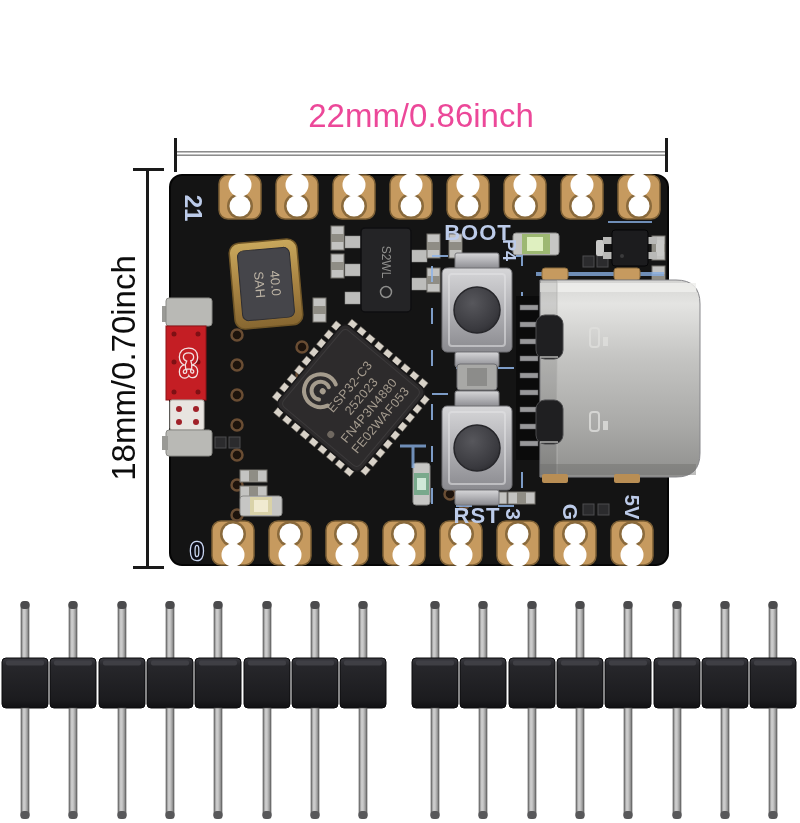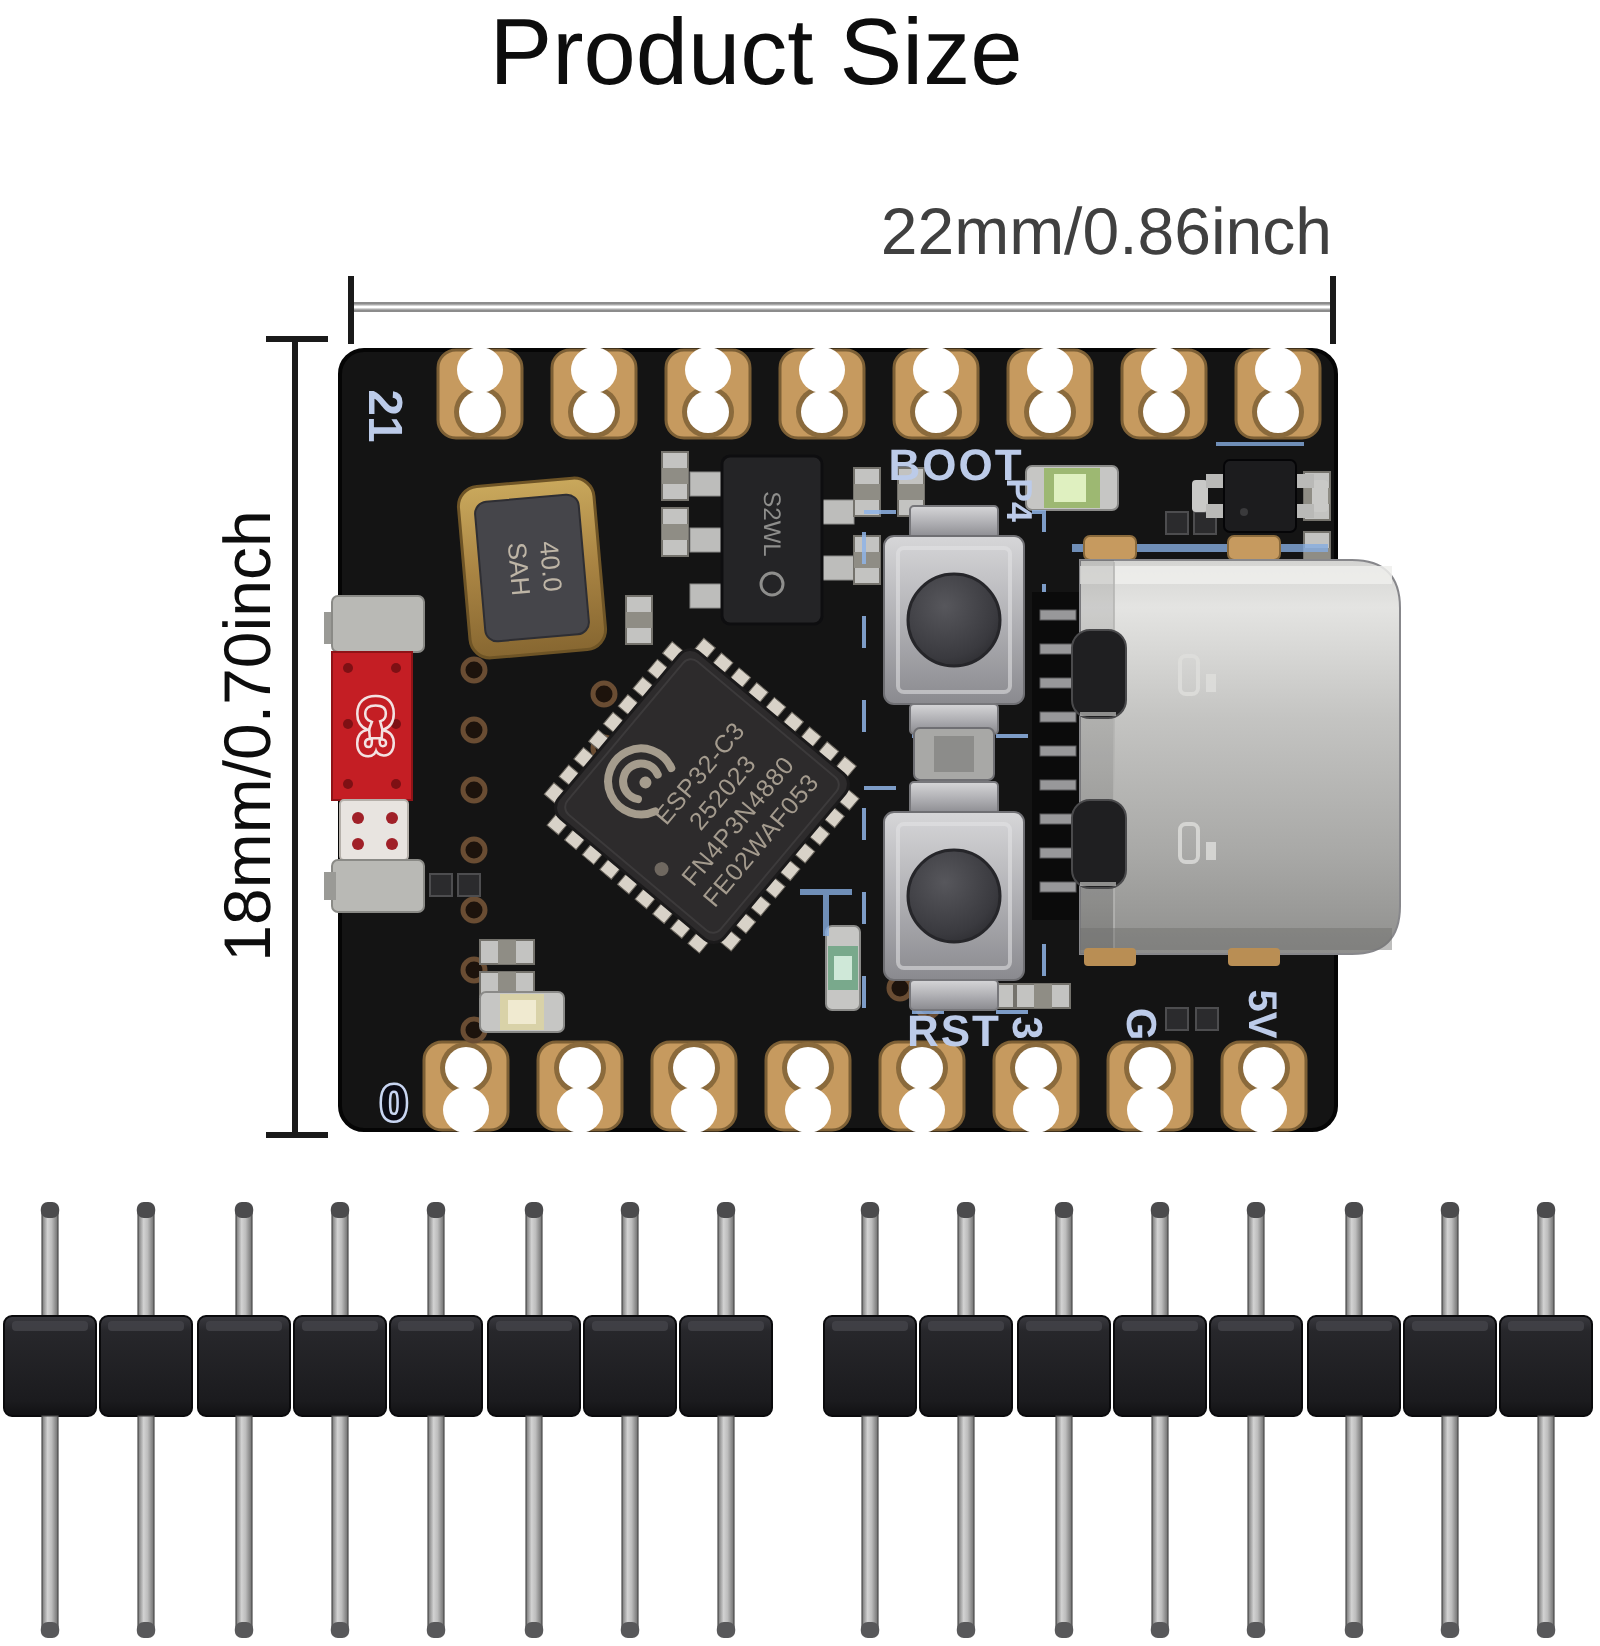--- a/index.html
+++ b/index.html
@@ -1,39 +1,38 @@
 <!DOCTYPE html>
 <html><head>
 <meta charset="utf-8">
 <style>
   html,body{margin:0;padding:0;background:#ffffff;}
   .scene{position:relative;width:800px;height:823px;background:#ffffff;overflow:hidden;
          font-family:"Liberation Sans",sans-serif;}
   .title{position:absolute;top:0;left:0;width:756px;height:52px;line-height:52px;
          text-align:center;font-size:47px;font-weight:400;color:#0d0d0d;}
-  .dim-w-label{position:absolute;top:97px;left:176px;width:490px;text-align:right;
-         font-size:33px;color:#404040;}
+  .dim-w-label{position:absolute;top:97px;left:176px;width:490px;text-align:center;
+         font-size:33px;color:#ec4899;}
   .dim-h-label{position:absolute;top:348px;left:-76px;width:400px;height:40px;line-height:40px;
          text-align:center;font-size:33px;color:#0d0d0d;transform:rotate(-90deg);}
   .hbar{position:absolute;left:176px;top:151px;width:490px;height:5px;
         background:linear-gradient(to bottom,#8c8c8c 18%,#ffffff 45%,#ffffff 55%,#8c8c8c 82%);}
   .hcap{position:absolute;top:138px;width:3px;height:34px;background:#1a1a1a;}
   .vbar{position:absolute;left:146px;top:170px;width:3px;height:397px;background:#1a1a1a;}
   .vcap{position:absolute;left:133px;width:31px;height:3px;background:#1a1a1a;}
   svg{position:absolute;left:0;top:0;}
   svg text{font-family:"Liberation Sans",sans-serif;}
   .chiptxt{font-family:"DejaVu Sans Mono",monospace;fill:#a49b8e;font-size:12.5px;letter-spacing:.4px;}
   .silk{fill:#bccbe9;font-weight:bold;}
 </style>
 </head>
 <body>
 
 <div class="scene">
 
-  <div class="title">Product Size</div>
 
   <div class="dim-w-label">22mm/0.86inch</div>
   <div class="hbar"></div>
   <div class="hcap" style="left:174px"></div>
   <div class="hcap" style="left:665px"></div>
 
   <div class="dim-h-label">18mm/0.70inch</div>
   <div class="vbar"></div>
   <div class="vcap" style="top:168px"></div>
   <div class="vcap" style="top:566px"></div>

